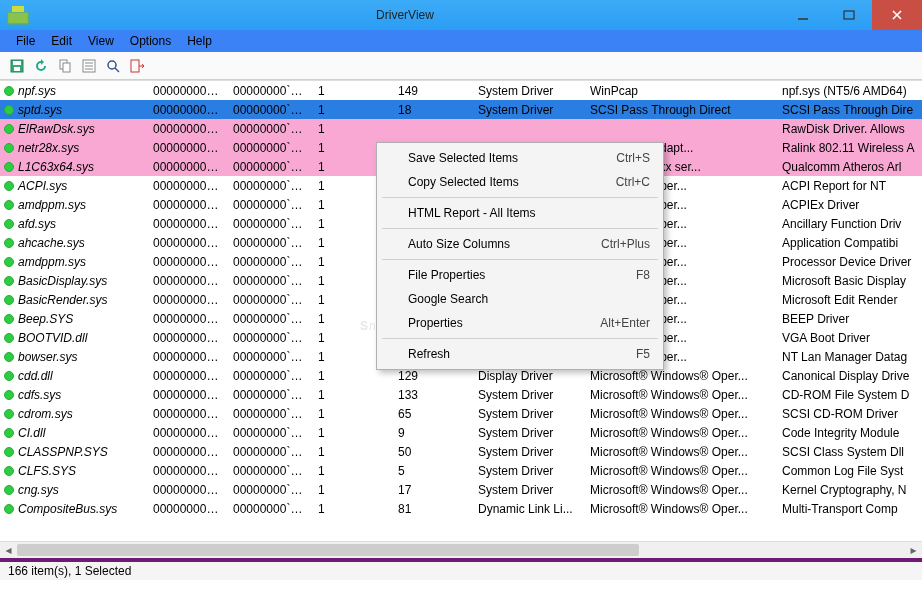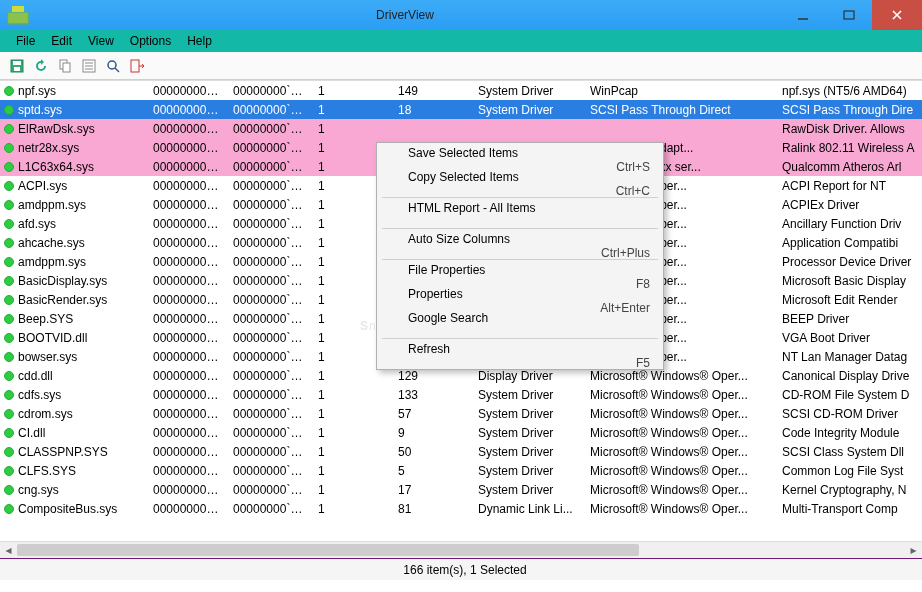--- a/index.html
+++ b/index.html
@@ -8,62 +8,62 @@
 
 .titlebar { height: 30px; background: linear-gradient(#3dacf7, #2a9df4); display: flex; align-items: center; color: #000; }
 .titlebar .app-icon { width: 24px; height: 24px; margin-left: 6px; display: flex; align-items: center; justify-content: center; }
 .titlebar .title { flex: 1; text-align: center; font-size: 12px; color: #222; }
 .titlebar .win-btns { display: flex; height: 100%; }
 .win-btn { width: 46px; display: flex; align-items: center; justify-content: center; color: #333; font-size: 14px; }
 .win-btn.close { background: #c94f44; color: #fff; width: 50px; }
 .win-btn.min, .win-btn.max { background: transparent; }
 
 
-.menubar { height: 22px; display: flex; align-items: center; padding-left: 8px; background: #14b8a6; }
+.menubar { height: 22px; display: flex; align-items: center; padding-left: 8px; background: #3b82f6; }
 .menubar .menu-item { padding: 2px 8px; cursor: default; }
 
 
 .toolbar { height: 28px; display: flex; align-items: center; padding-left: 6px; border-bottom: 1px solid #d0d0d0; gap: 2px; background: #fafafa; }
 .tool-btn { width: 22px; height: 22px; display: flex; align-items: center; justify-content: center; }
 .tool-btn svg { width: 16px; height: 16px; }
 
 
 .table-wrap { position: relative; height: 478px; border-top: 1px solid #ddd; overflow: hidden; }
 .thead { display: flex; height: 22px; background: linear-gradient(#fdfdfd, #f0f0f0); border-bottom: 1px solid #ccc; }
 .th { padding: 3px 6px 3px 8px; border-right: 1px solid #e0e0e0; white-space: nowrap; overflow: hidden; }
 .tbody { height: 456px; overflow: hidden; }
 .tr { display: flex; height: 19px; align-items: center; }
 .tr.alt { background: #f9a8d4; }
-.tr.sel { background: #2a7de1; color: #ffffff; }
+.tr.sel { background: #2a7de1; color: #000000; }
 .td { padding: 0 6px 0 8px; white-space: nowrap; overflow: hidden; text-overflow: ellipsis; }
-.td.first { display: flex; align-items: center; gap: 4px; padding-left: 4px; }
+.td.first { display: flex; align-items: center; gap: 4px; padding-left: 4px; font-style: italic; }
 .dot { width: 10px; height: 10px; border-radius: 50%; background: #2ecc40; display: inline-block; border: 1px solid #27ae38; flex-shrink: 0; }
 
 
 .c0 { width: 145px; }
 .c1 { width: 80px; }
 .c2 { width: 85px; }
 .c3 { width: 80px; }
 .c4 { width: 80px; }
 .c5 { width: 112px; }
 .c6 { width: 192px; }
 .c7 { width: 148px; flex: 1; }
 
 
 .hscroll { position: absolute; bottom: 0; left: 0; right: 0; height: 17px; background: #f0f0f0; border-top: 1px solid #ddd; display: flex; }
 .hscroll .arrow { width: 17px; display: flex; align-items: center; justify-content: center; color: #666; }
 .hscroll .track { flex: 1; position: relative; }
 .hscroll .thumb { position: absolute; left: 0; top: 2px; bottom: 2px; width: 70%; background: #cdcdcd; border-radius: 2px; }
 
 
-.statusbar { height: 22px; border-top: 1px solid #701a75; background: #f5f5f5; display: flex; align-items: center; padding-left: 8px; justify-content: center; }
+.statusbar { height: 22px; border-top: 4px solid #701a75; background: #f5f5f5; display: flex; align-items: center; padding-left: 8px; }
 
 
 .context-menu { position: absolute; left: 376px; top: 142px; width: 288px; background: #f4f4f4; border: 1px solid #b0b0b0; box-shadow: 3px 3px 6px rgba(0,0,0,0.25); padding: 3px; }
-.context-menu .cm-item { height: 24px; display: flex; padding-left: 28px; padding-right: 10px; flex-direction: column; }
+.context-menu .cm-item { height: 24px; display: flex; align-items: center; padding-left: 28px; padding-right: 10px; }
 .context-menu .cm-item .shortcut { margin-left: auto; color: #444; }
 .context-menu .sep { height: 1px; background: #d0d0d0; margin: 3px 2px; }
 
 
 .watermark { position: absolute; left: 360px; top: 306px; font-size: 26px; color: rgba(0,0,0,0.10); font-weight: 400; pointer-events: none; letter-spacing: 1px; }
 .watermark .sf { font-weight: 600; }
 </style>
 </head>
 <body>
 
@@ -368,21 +368,21 @@
         <div class="td c7">CD-ROM File System D</div>
       </div>
       <div class="tr">
         <div class="td c0 first">
           <span class="dot"></span>
           <span>cdrom.sys</span>
         </div>
         <div class="td c1">00000000`0...</div>
         <div class="td c2">00000000`0...</div>
         <div class="td c3">1</div>
-        <div class="td c4">57</div>
+        <div class="td c4">65</div>
         <div class="td c5">System Driver</div>
         <div class="td c6">Microsoft® Windows® Oper...</div>
         <div class="td c7">SCSI CD-ROM Driver</div>
       </div>
       <div class="tr">
         <div class="td c0 first">
           <span class="dot"></span>
           <span>CI.dll</span>
         </div>
         <div class="td c1">00000000`0...</div>
@@ -481,24 +481,24 @@
     <div class="cm-item">
       <span>Auto Size Columns</span>
       <span class="shortcut">Ctrl+Plus</span>
     </div>
     <div class="sep"></div>
     <div class="cm-item">
       <span>File Properties</span>
       <span class="shortcut">F8</span>
     </div>
     <div class="cm-item">
+      <span>Google Search</span>
+    </div>
+    <div class="cm-item">
       <span>Properties</span>
       <span class="shortcut">Alt+Enter</span>
     </div>
-    <div class="cm-item">
-      <span>Google Search</span>
-    </div>
     <div class="sep"></div>
     <div class="cm-item">
       <span>Refresh</span>
       <span class="shortcut">F5</span>
     </div>
   </div>
 
 </body></html>

